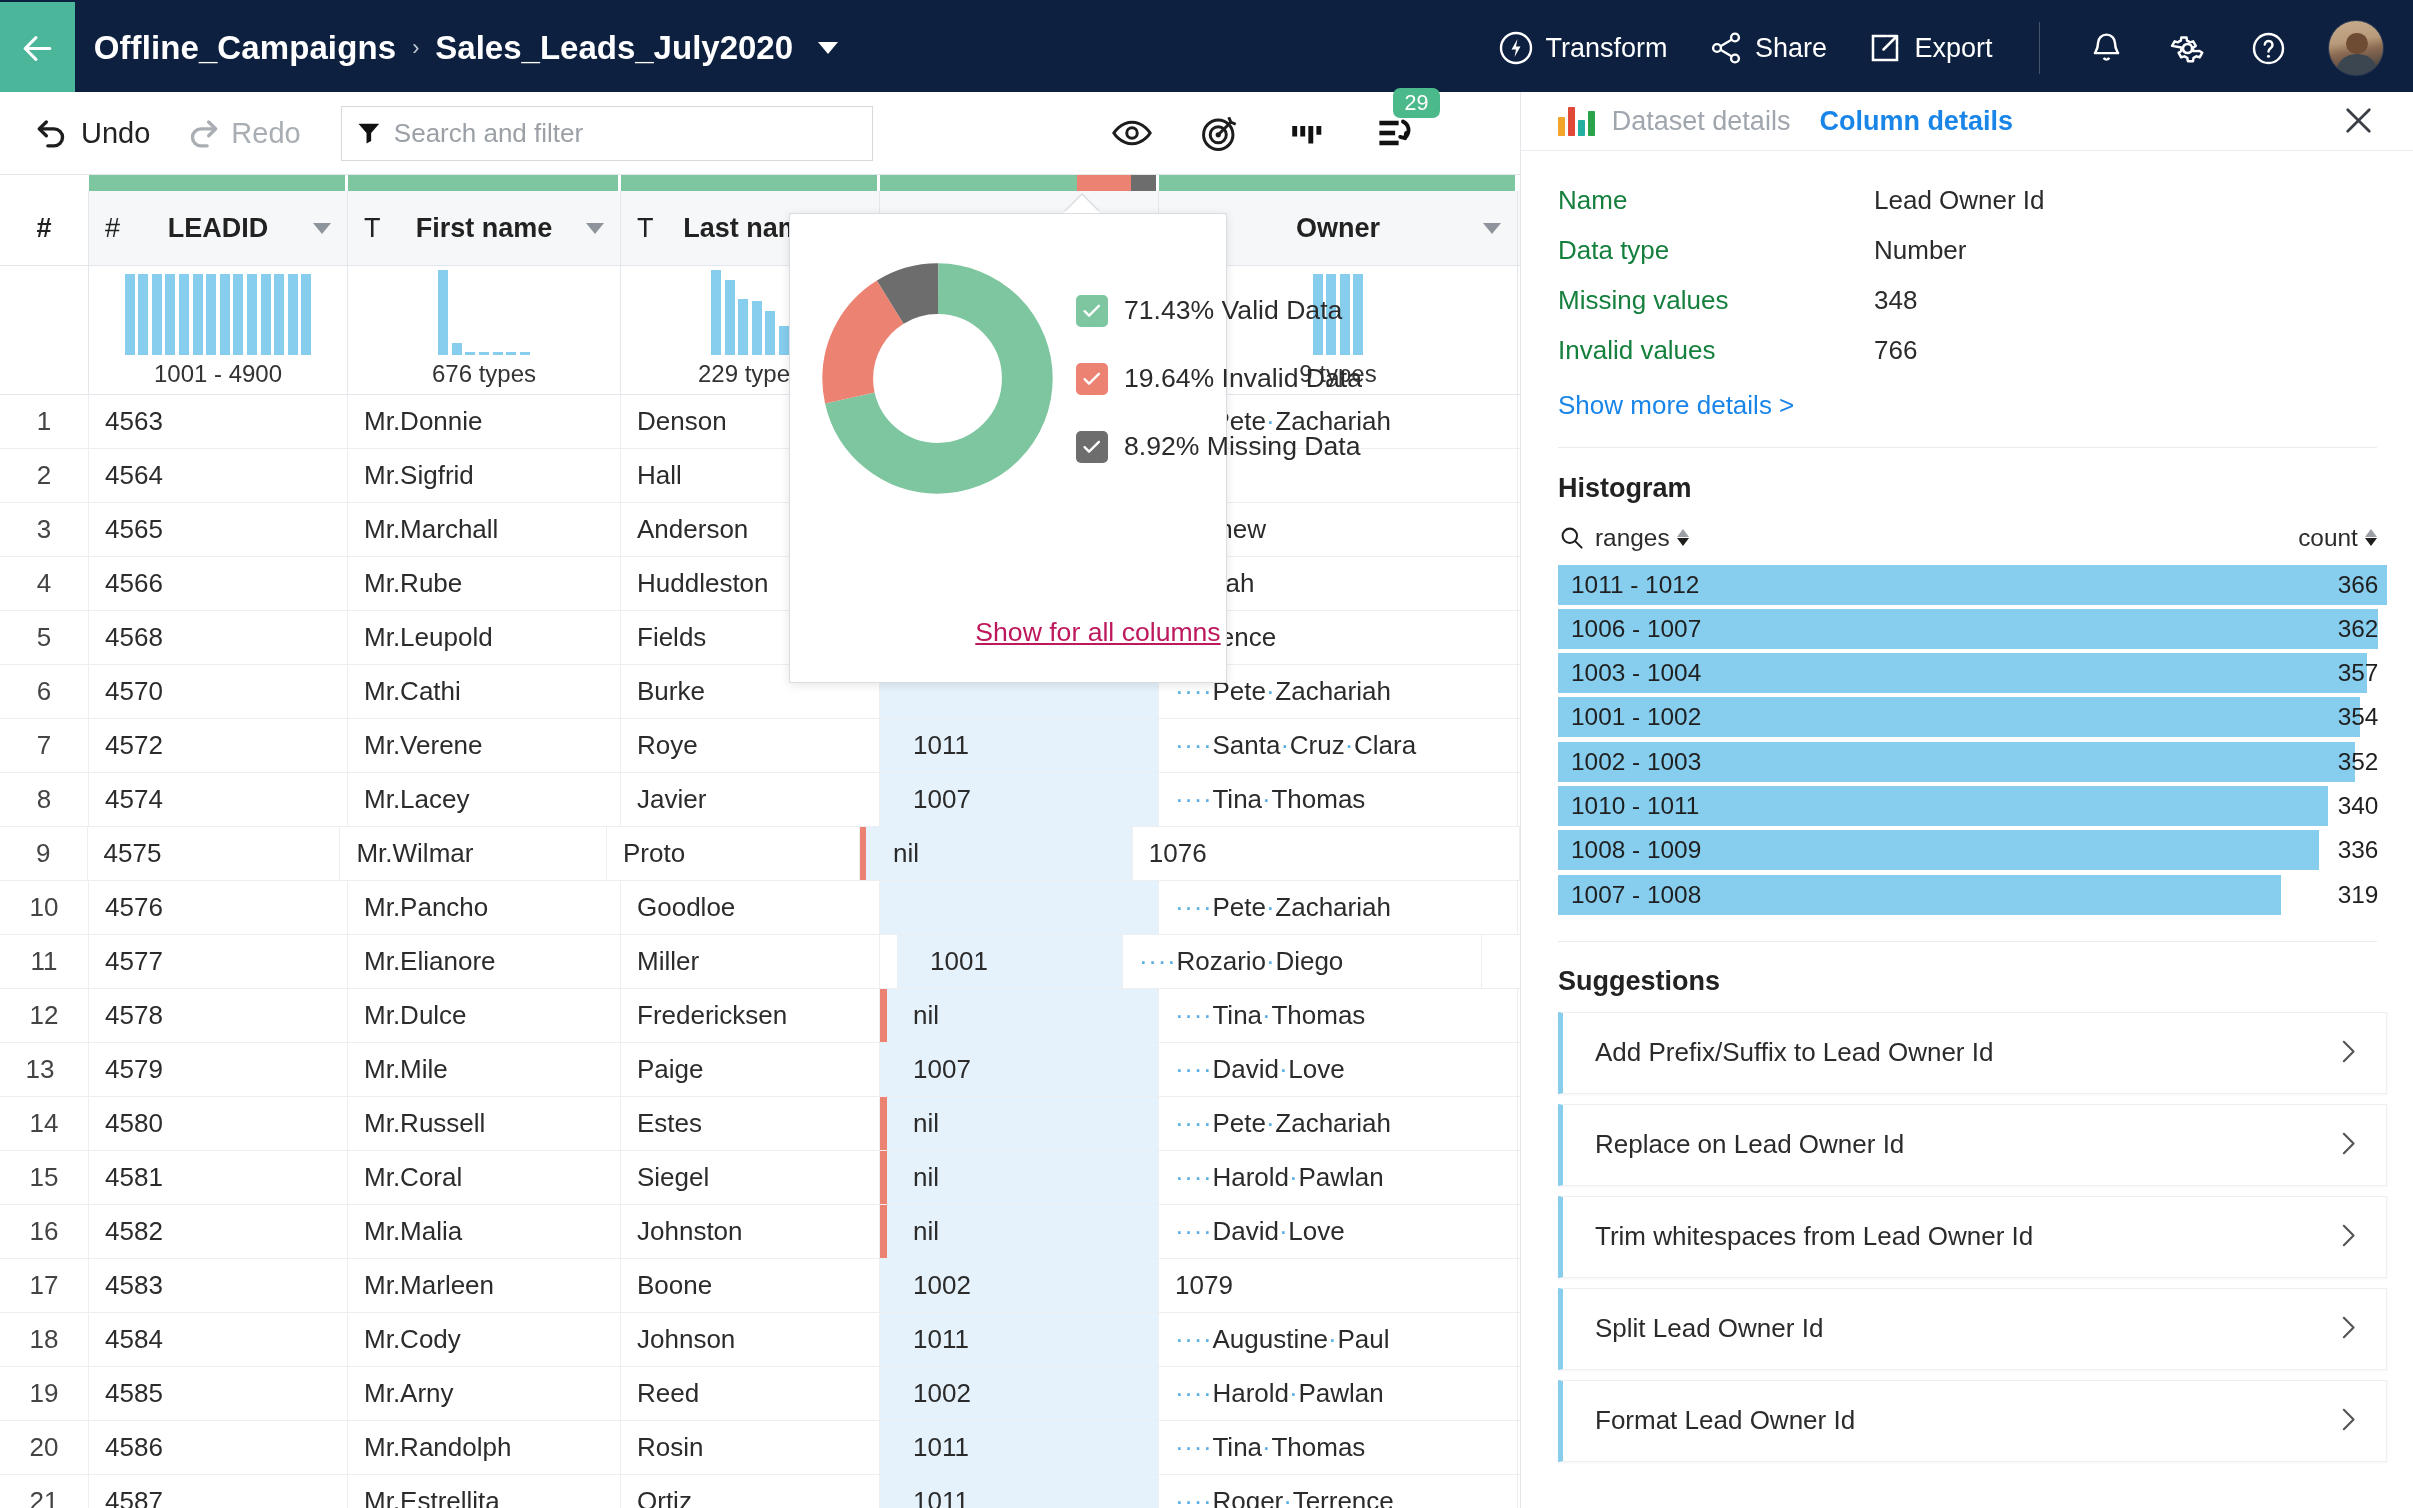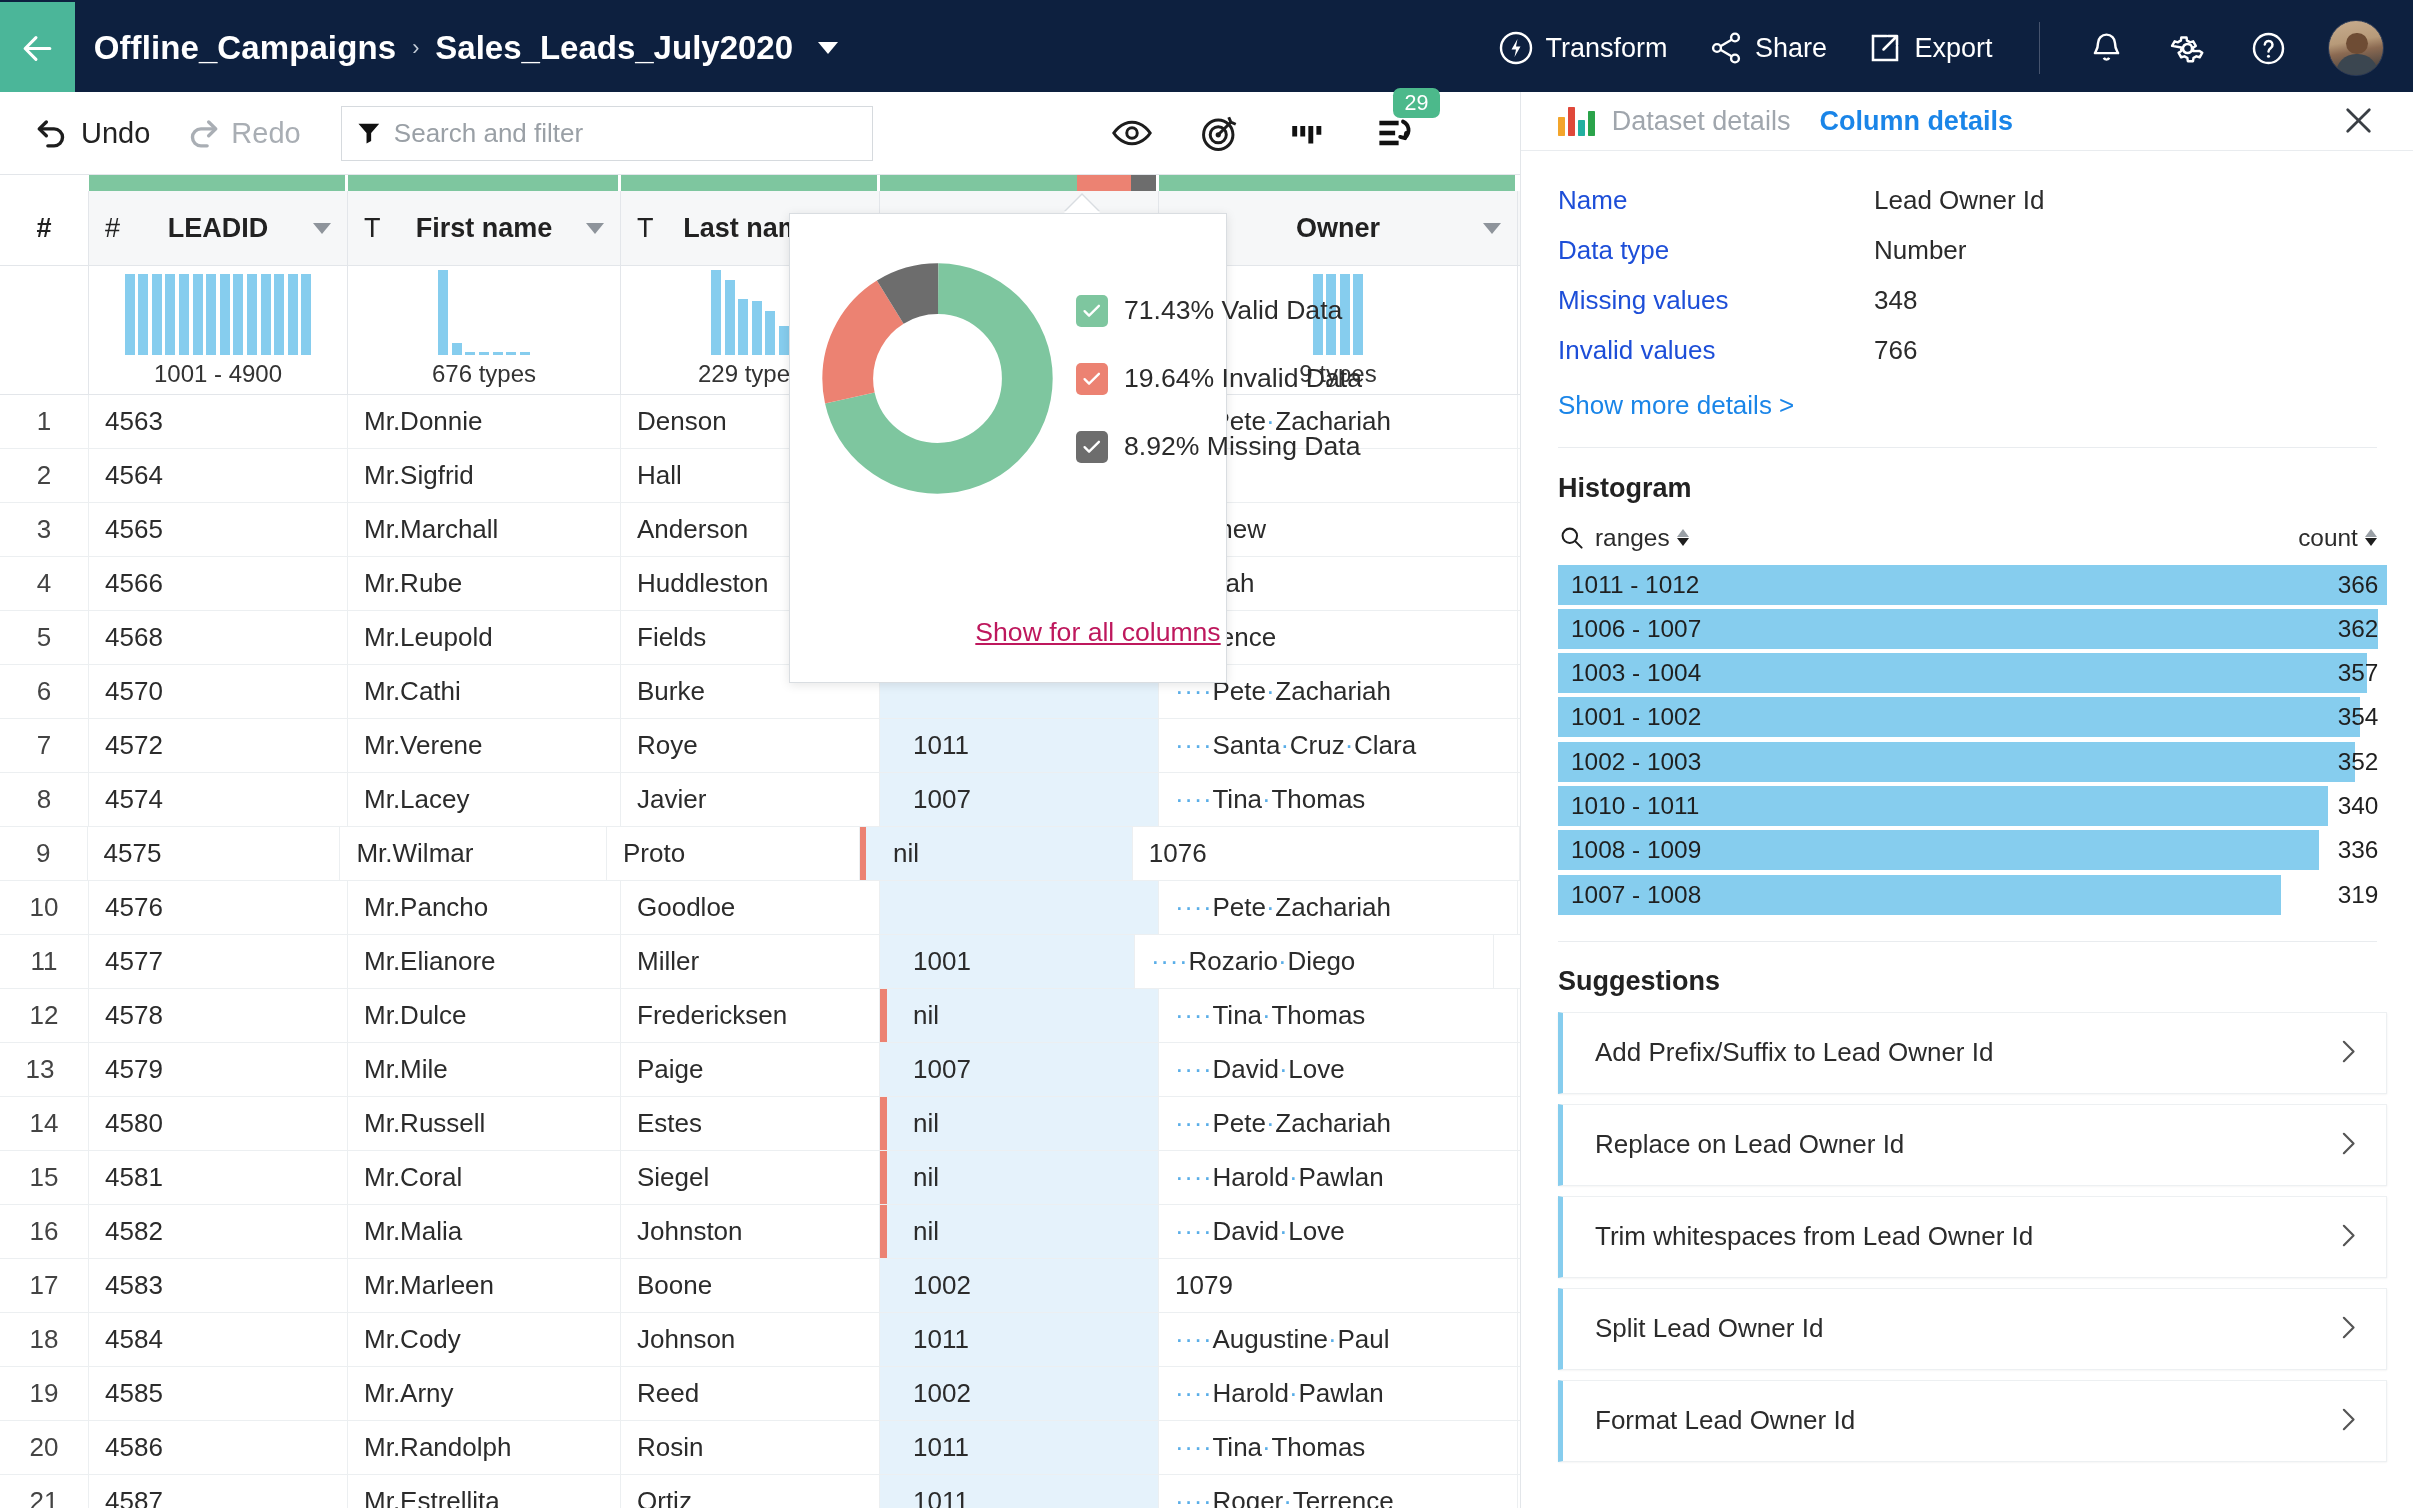--- a/index.html
+++ b/index.html
@@ -172,21 +172,21 @@
     border-bottom: 1.4px solid #e9ecef;
   }
   .panel-logo { display: flex; align-items: flex-end; gap: 3.6px; height: 29px; margin-right: 17px; }
   .panel-logo i { display: block; width: 6.5px; border-radius: 0.7px; }
   .panel-tab { font-size: 27px; color: #a0a6ad; margin-right: 29px; cursor: pointer; white-space: nowrap;}
   .panel-tab.active { color: #1a85e8; font-weight: bold; }
   .panel-close { margin-left: auto; cursor: pointer; }
 
   .panel-props { padding: 24.4px 37px 0 37px; }
   .prop-row { display: flex; height: 50px; align-items: center; }
-  .prop-key { width: 316px; font-size: 26px; color: #1d4ed8; }
+  .prop-key { width: 316px; font-size: 26px; color: #15803d; }
   .prop-val { font-size: 26px; color: #2b2b2b; }
   .show-more { margin: 14.4px 0 0 37px; font-size: 26px; color: #1a85e8; text-decoration: none; cursor: pointer; display:inline-block;}
   .panel-divider { height: 1.4px; background: #e9ecef; margin: 26px 37px 0 37px; }
 
   .sec-title { font-size: 27px; font-weight: bold; color: #222; margin: 24.4px 0 0 37px; }
   .hist-head {
     display: flex; align-items: center; margin: 20px 37px 0 37px;
     font-size: 24.4px; color: #2b2b2b;
   }
   .hist-head .lbl { margin-left: 10px; }
@@ -530,21 +530,21 @@
         <div class="cell " style="width: 273px;">Mr.Pancho</div>
         <div class="cell " style="width: 259px;">Goodloe</div>
         <div class="cell highlight center" style="width: 279px;"></div>
         <div class="cell " style="width: 359px;"><span class="ws">····</span>Pete<span class="ws">·</span>Zachariah</div>
       </div>
       <div class="data-row">
         <div class="cell rownum" style="width: 89px;">11</div>
         <div class="cell " style="width: 259px;">4577</div>
         <div class="cell " style="width: 273px;">Mr.Elianore</div>
         <div class="cell " style="width: 259px;">Miller</div>
-        <div class="cell highlight center" style="width: 255px;">1001</div>
+        <div class="cell highlight center" style="width: 226px; margin-left: 17px;">1001</div>
         <div class="cell " style="width: 359px;"><span class="ws">····</span>Rozario<span class="ws">·</span>Diego</div>
       </div>
       <div class="data-row">
         <div class="cell rownum" style="width: 89px;">12</div>
         <div class="cell " style="width: 259px;">4578</div>
         <div class="cell " style="width: 273px;">Mr.Dulce</div>
         <div class="cell " style="width: 259px;">Fredericksen</div>
         <div class="cell highlight center invalid" style="width: 279px;">nil</div>
         <div class="cell " style="width: 359px;"><span class="ws">····</span>Tina<span class="ws">·</span>Thomas</div>
       </div>

